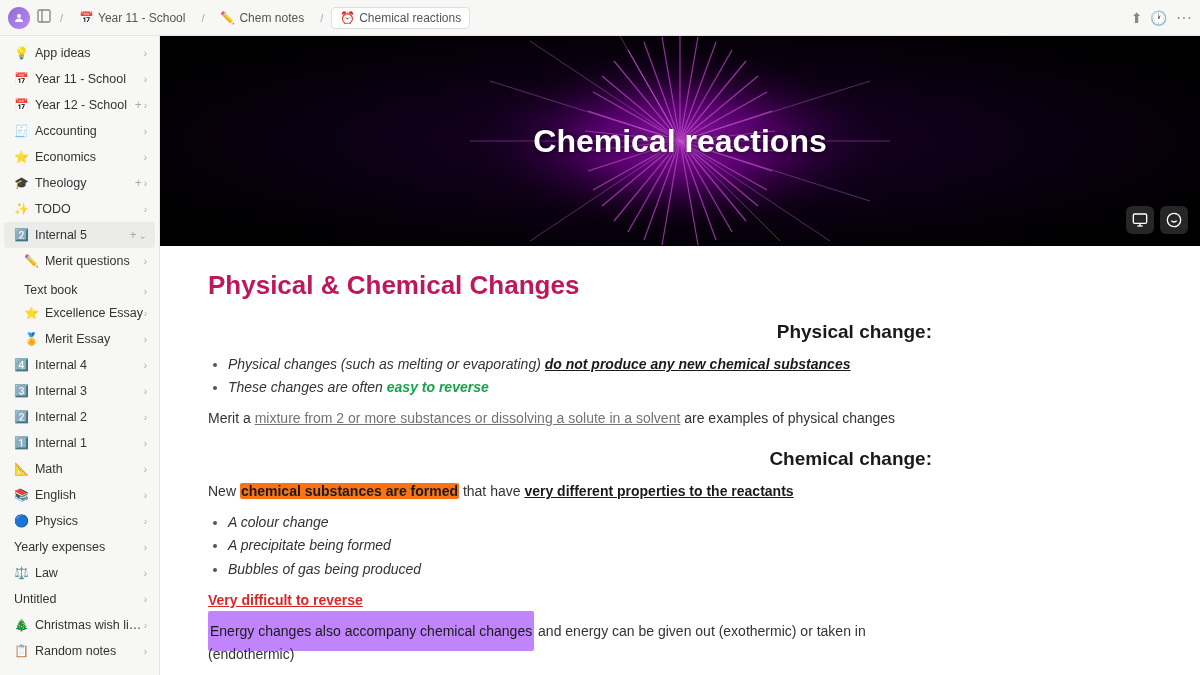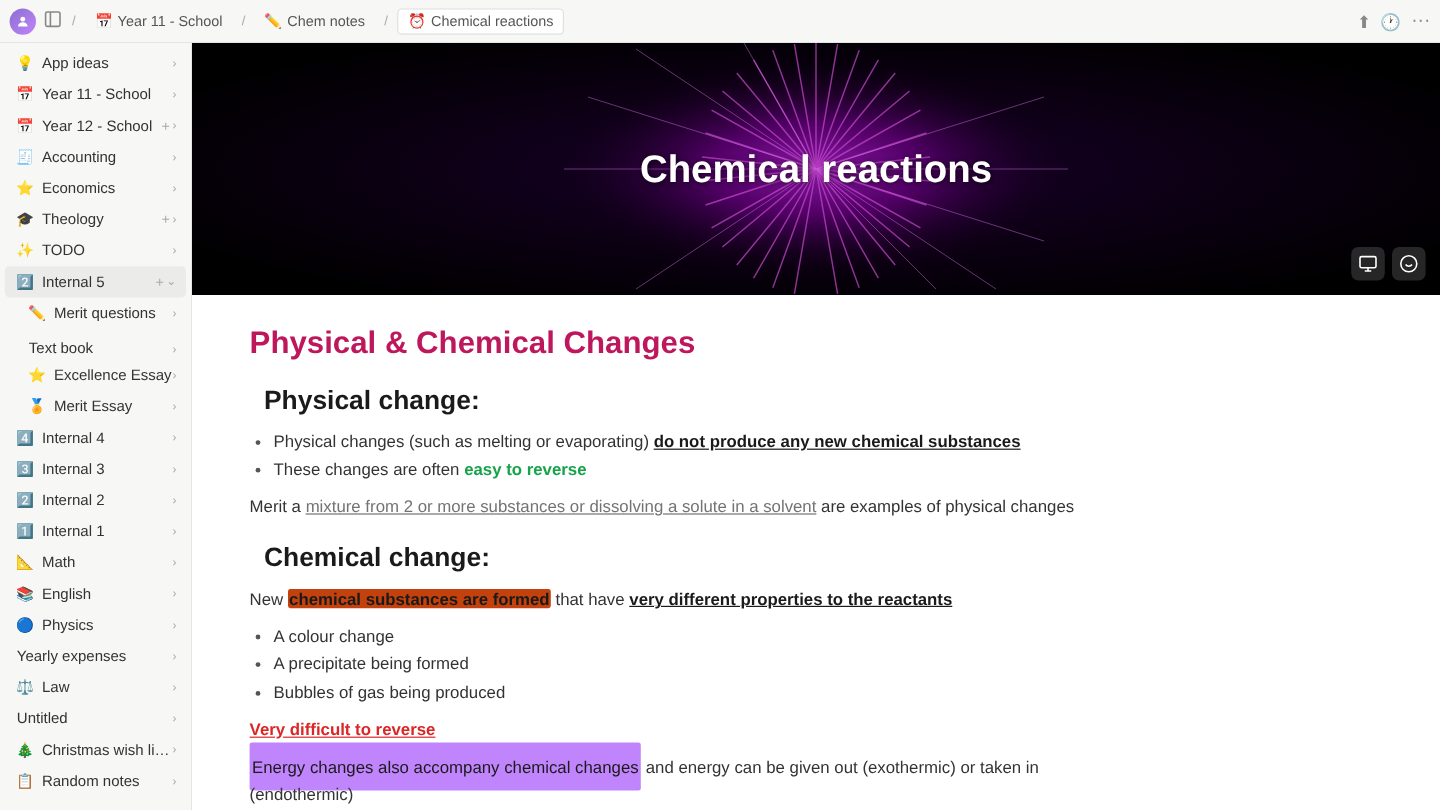--- a/index.html
+++ b/index.html
@@ -39,27 +39,27 @@
     .banner { width: 100%; height: 210px; position: relative; overflow: hidden; }
     .banner-floral { width: 100%; height: 100%; background: radial-gradient(ellipse at center, #7b1fa2 0%, #4a0072 30%, #1a0033 60%, #000 100%); position: relative; overflow: hidden; }
     .banner-floral::before { content: ''; position: absolute; top: 50%; left: 50%; transform: translate(-50%, -50%); width: 300px; height: 300px; background: radial-gradient(ellipse, #e91e8c 0%, #9c27b0 20%, #4a148c 50%, transparent 70%); }
     .banner-title-overlay { position: absolute; top: 50%; left: 50%; transform: translate(-50%, -50%); color: white; font-size: 32px; font-weight: 700; text-shadow: 1px 1px 6px rgba(0,0,0,0.7); white-space: nowrap; }
     .banner-action-icons { position: absolute; bottom: 12px; right: 12px; display: flex; gap: 6px; }
     .banner-icon-btn { background: rgba(255,255,255,0.15); border-radius: 6px; padding: 6px; cursor: pointer; color: white; display: flex; align-items: center; justify-content: center; }
 
     
     .page-content { padding: 24px 48px 48px 48px; max-width: 820px; }
     .page-content h1 { font-size: 26px; font-weight: 700; color: #be185d; margin-bottom: 20px; }
-    .page-content h2 { font-size: 22px; font-weight: 600; color: #1a1a1a; margin: 18px 12px 10px; }
+    .page-content h2 { font-size: 19px; font-weight: 600; color: #1a1a1a; margin: 18px 0 10px; text-align: right; }
     .page-content p { font-size: 14px; color: #333; line-height: 1.65; margin-bottom: 8px; }
-    .page-content ul { margin: 4px 0 8px 12px; }
+    .page-content ul { margin: 4px 0 8px 12px; font-style: italic; }
     .page-content li { font-size: 14px; color: #333; line-height: 1.65; list-style: disc; margin-left: 8px; }
     .page-content li::marker { color: #555; }
 
-    .highlight-green { background: #c2410c; padding: 0 1px; border-radius: 2px; font-weight: 600; color: #1a1a1a; }
+    .highlight-green { background: #f97316; padding: 0 1px; border-radius: 2px; font-weight: 600; color: #1a1a1a; }
     .bold-underline { font-weight: 700; text-decoration: underline; color: #1a1a1a; }
     .text-green { color: #16a34a; font-weight: 600; }
     .link-blue { color: #737373; text-decoration: underline; }
     .very-difficult { color: #dc2626; font-weight: 700; text-decoration: underline; font-size: 14px; text-align: center; }
     .energy-highlight { background: #c084fc; padding: 12px 2px; border-radius: 2px; color: #1a1a1a; }
   </style>
 </head>
 <body>
 
 <div class="topbar">

